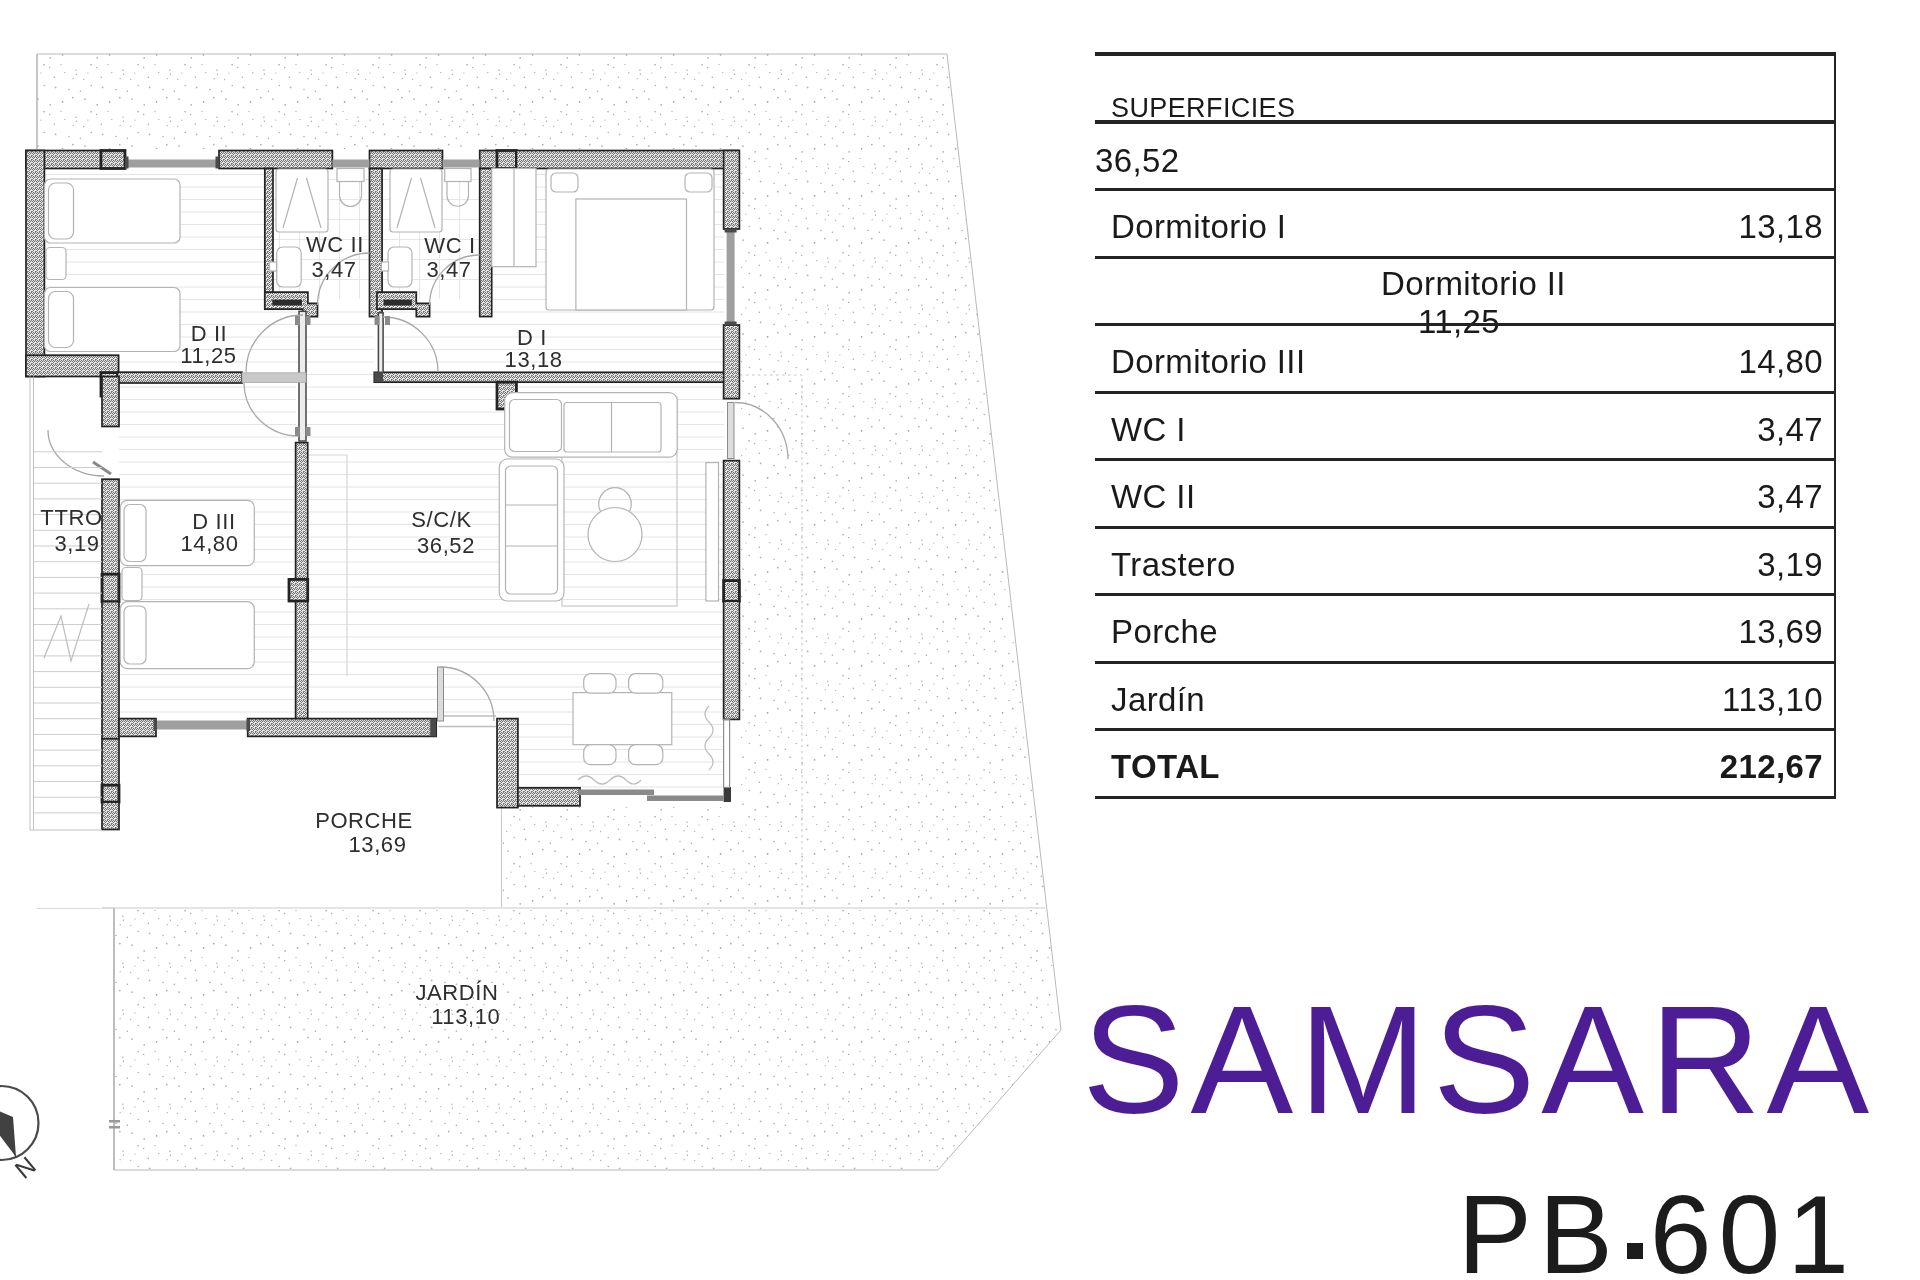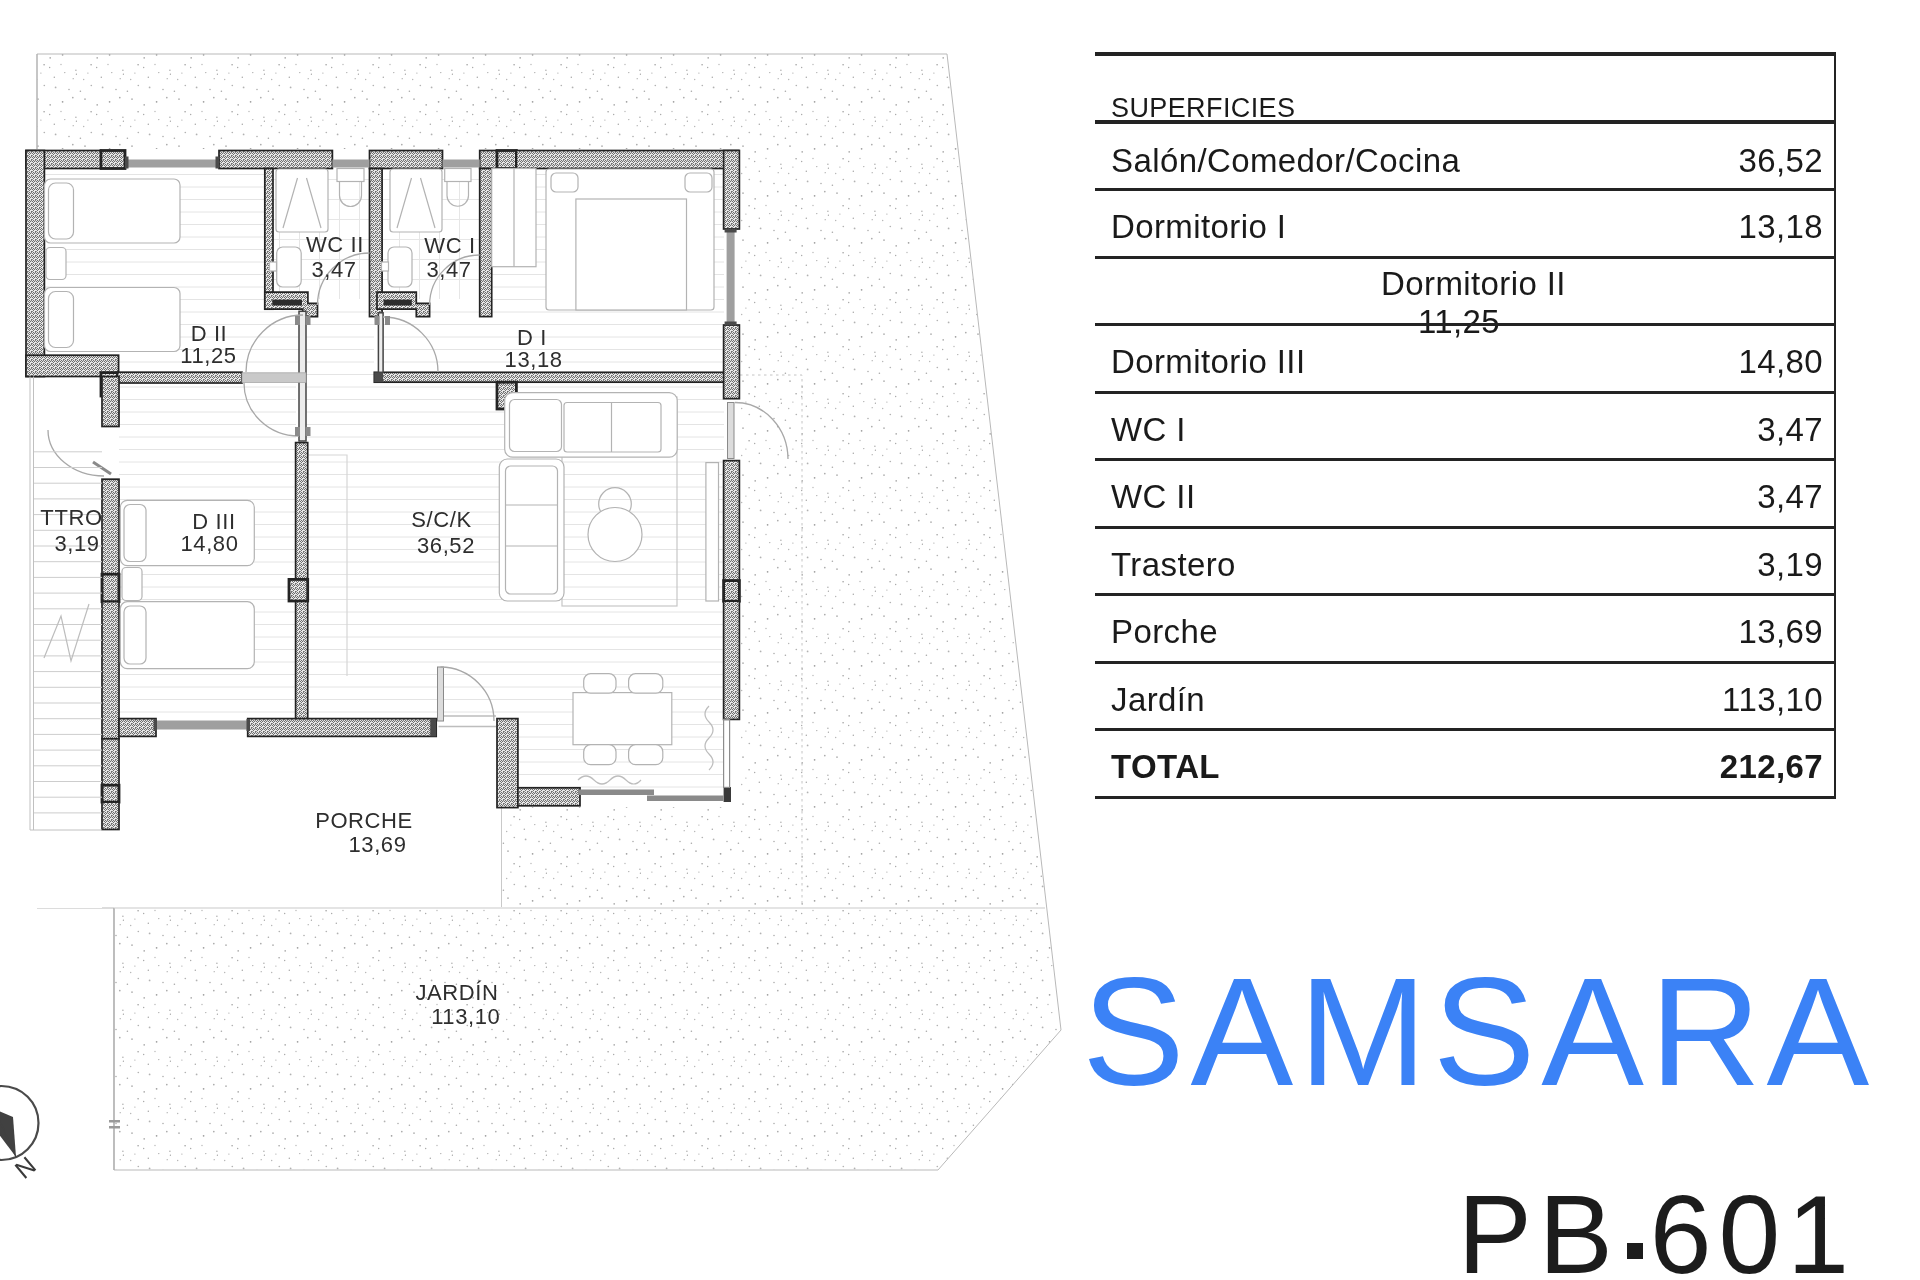--- a/index.html
+++ b/index.html
@@ -5,22 +5,22 @@
   html,body{margin:0;padding:0;background:#ffffff;}
   #page{position:relative;width:1920px;height:1280px;background:#ffffff;overflow:hidden;
         font-family:"Liberation Sans", sans-serif;}
   #plan{position:absolute;left:0;top:0;}
   .tbl{position:absolute;left:1095px;top:52px;width:741px;color:#1a1a1a;}
   .row{position:absolute;left:0;width:741px;display:flex;justify-content:space-between;align-items:center;
        font-size:33px;letter-spacing:0.4px;padding-top:7px;box-sizing:border-box;}
   .row .lab{padding-left:16px;}
   .row .val{padding-right:13px;}
   .sep{position:absolute;left:0;width:741px;background:#232323;}
-  #samsara{position:absolute;right:45px;top:944px;font-size:154px;letter-spacing:5.7px;
-           color:#3b82f6;white-space:nowrap;}
+  #samsara{position:absolute;right:45px;top:972px;font-size:154px;letter-spacing:5.7px;
+           color:#4c1d95;white-space:nowrap;}
   #pb{position:absolute;right:64px;top:1140px;font-size:111px;letter-spacing:7px;color:#1c1c1c;white-space:nowrap;margin-top:31px;}
   #pb .dot{display:inline-block;width:16px;height:16px;background:#1c1c1c;margin:0 7px 14px 7px;vertical-align:baseline;}
 </style>
 </head>
 <body>
 <div id="page">
 <svg id="plan" width="1920" height="1280" viewBox="0 0 1920 1280">
 <defs>
   <pattern id="hatch" width="4" height="4" patternUnits="userSpaceOnUse">
     <rect width="4" height="4" fill="#e9e9e9"></rect>
@@ -377,21 +377,20 @@
 <div class="tbl">
 
   <div class="sep" style="top:0;height:4px;"></div>
 
   <div class="row" style="top:12px;height:66px;font-size:27px;margin-top:8px;">
         <span class="lab">SUPERFICIES</span>
       </div>
   <div class="sep" style="top:68px;height:4px;"></div>
 
   <div class="row" style="top:72px;height:66px;">
-        <span class="lab">Salón/Comedor/Cocina</span>
         <span class="val">36,52</span>
       </div>
   <div class="sep" style="top:136px;height:2.5px;"></div>
 
   <div class="row" style="top:138px;height:66px;text-align:center;">
         <span class="lab">Dormitorio I</span>
         <span class="val">13,18</span>
       </div>
   <div class="sep" style="top:204px;height:2.5px;"></div>
 

